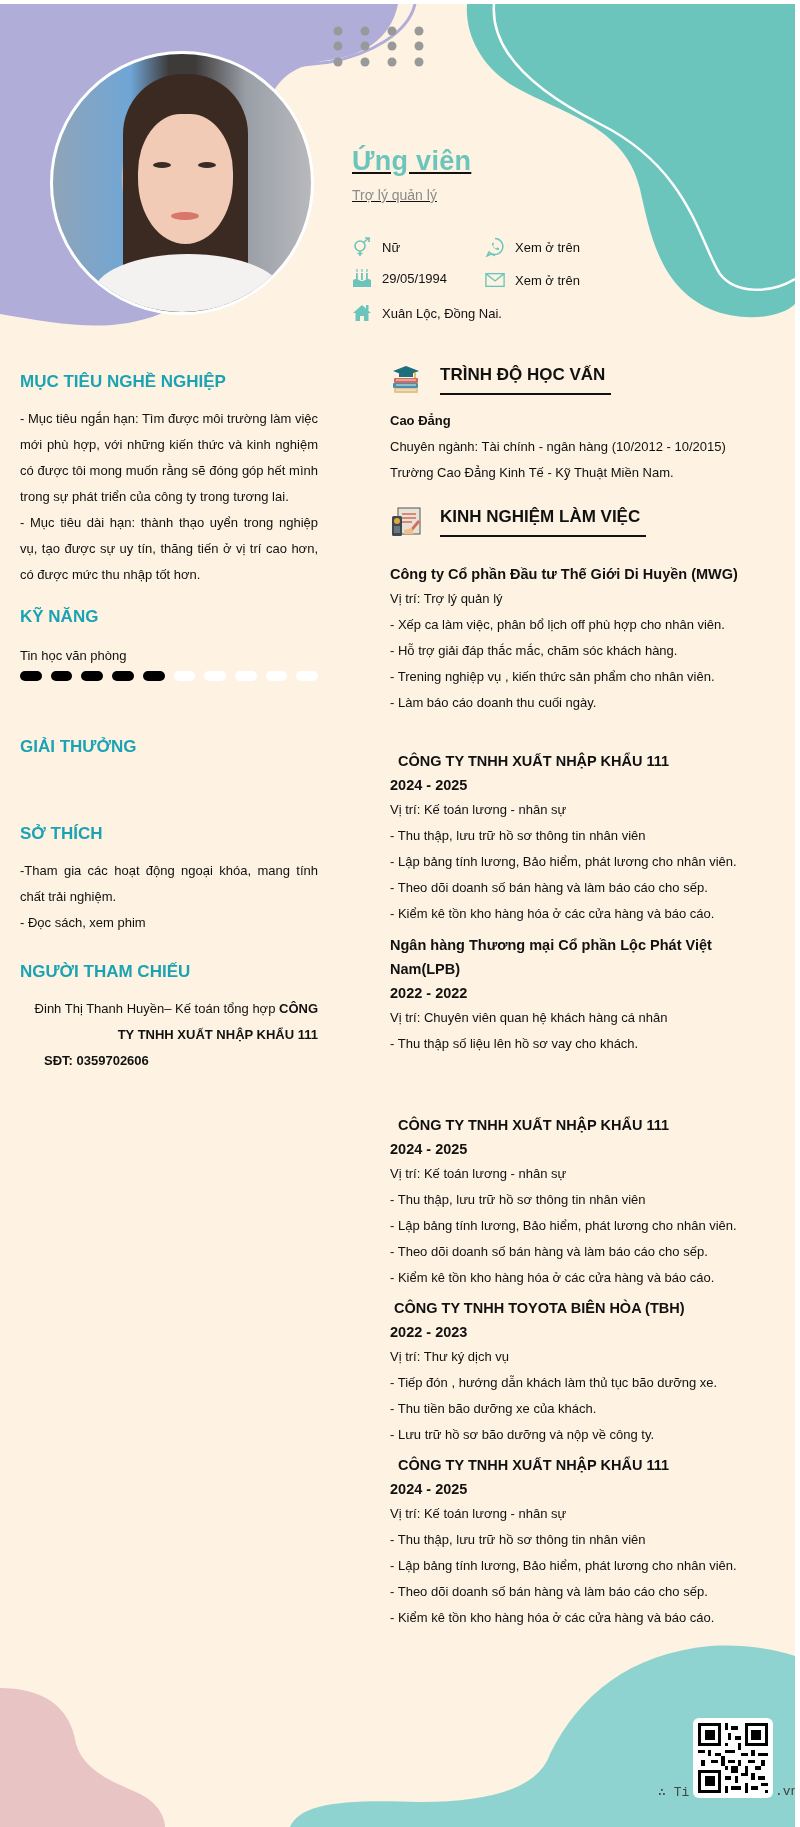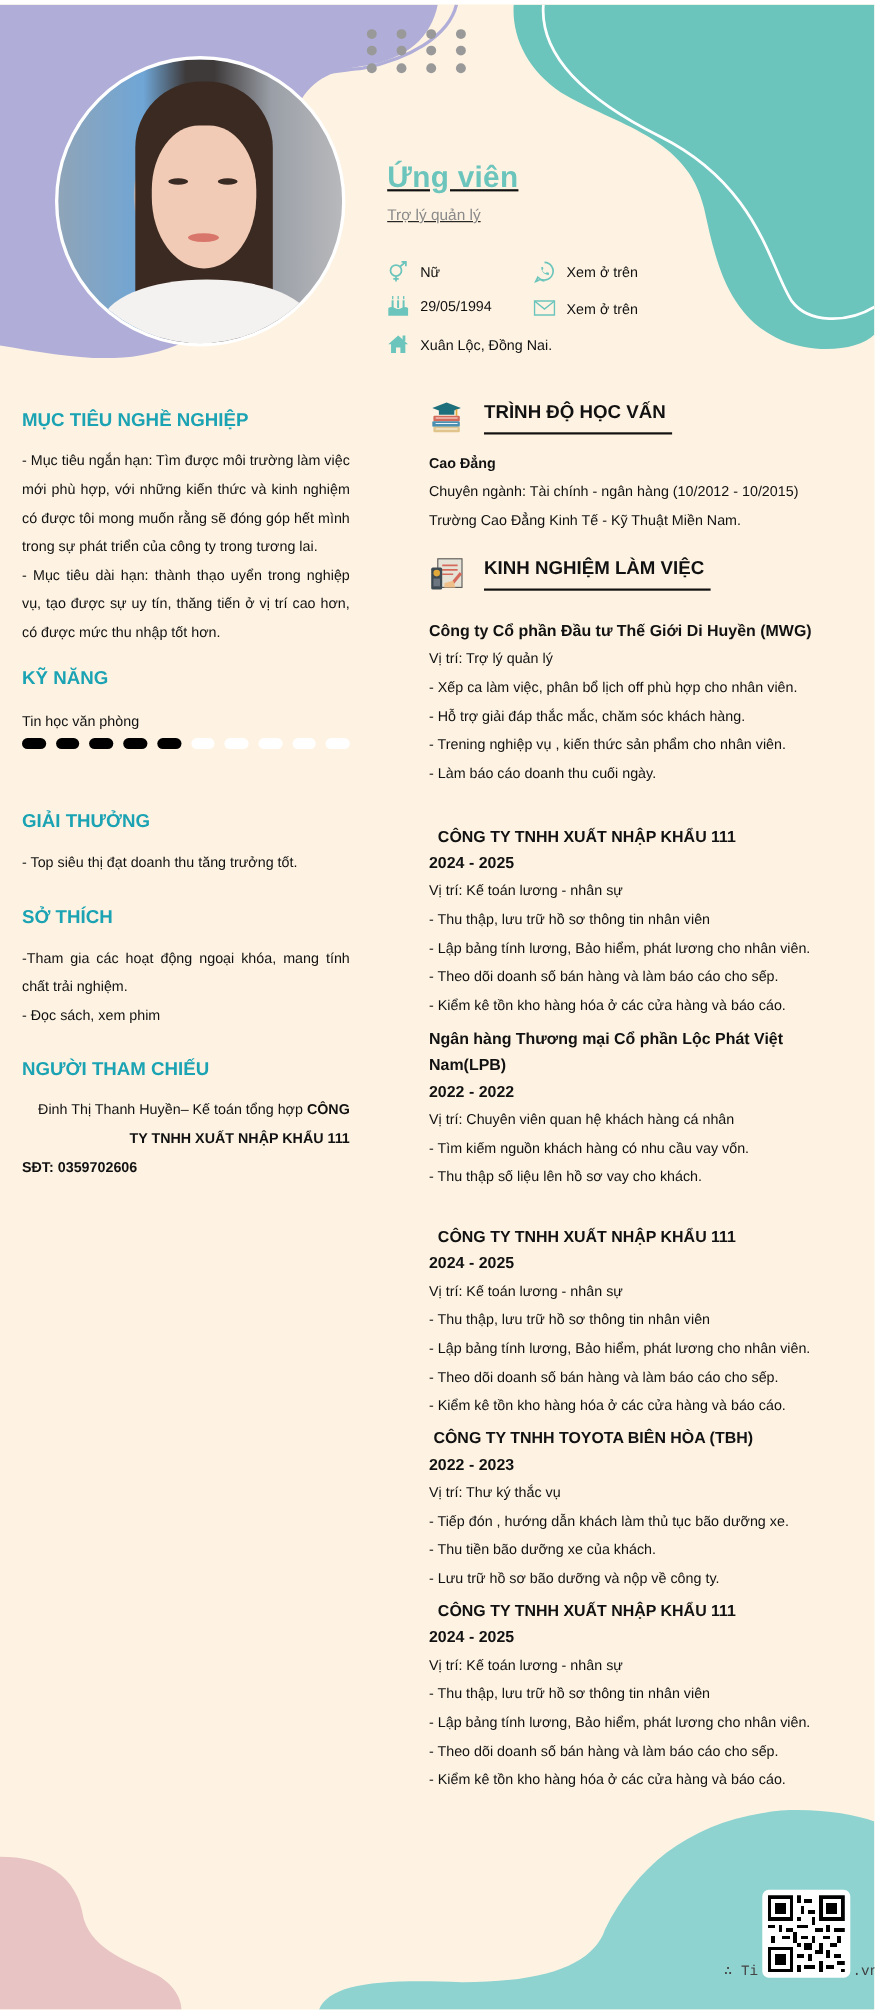--- a/index.html
+++ b/index.html
@@ -157,35 +157,34 @@
       <span class="pill off"></span>
       <span class="pill off"></span>
       <span class="pill off"></span>
       <span class="pill off"></span>
       <span class="pill off"></span>
     </div>
   </div>
 
   <div class="left-block" style="top:733px;">
     <div class="sec-title">GIẢI THƯỞNG</div>
-    <div class="para">- Top siêu thị đạt doanh thu tăng trưởng tốt.</div>
   </div>
 
   <div class="left-block" style="top:820px;">
     <div class="sec-title">SỞ THÍCH</div>
     <div class="para">-Tham gia các hoạt động ngoại khóa, mang tính chất trải nghiệm.</div>
     <div class="para">- Đọc sách, xem phim</div>
   </div>
 
   <div class="left-block" style="top:958px;">
     <div class="sec-title">NGƯỜI THAM CHIẾU</div>
     <div class="para" style="text-align:right;">
       <span>Đinh Thị Thanh Huyền– Kế toán tổng hợp </span><b>CÔNG TY TNHH XUẤT NHẬP KHẨU 111</b>
     </div>
-    <div class="para" style="font-weight:bold;">SĐT: 0359702606</div>
+    <div class="para" style="font-weight:bold;margin-left:24px;">SĐT: 0359702606</div>
   </div>
 
   <div class="col-right" style="top:360px;">
     <div class="rsec-head">
       <span class="img">
         <svg width="32" height="32" viewBox="0 0 32 32">
             <path d="M3 7 L16 2 L29 7 L16 12 Z" fill="#1d6f7c"></path>
             <path d="M9 9 L9 13 L23 13 L23 9" fill="#1d6f7c"></path>
             <path d="M25 8 L25 14" stroke="#e0a93a" stroke-width="1.5"></path>
             <rect x="4" y="14" width="24" height="5" rx="1" fill="#d66a5a"></rect>
@@ -236,38 +235,37 @@
     <div class="rline">- Thu thập, lưu trữ hồ sơ thông tin nhân viên</div>
     <div class="rline">- Lập bảng tính lương, Bảo hiểm, phát lương cho nhân viên.</div>
     <div class="rline">- Theo dõi doanh số bán hàng và làm báo cáo cho sếp.</div>
     <div class="rline">- Kiểm kê tồn kho hàng hóa ở các cửa hàng và báo cáo.</div>
   </div>
 
   <div class="col-right" style="top:929px; width:350px;">
     <div class="rbold">Ngân hàng Thương mại Cổ phần Lộc Phát Việt Nam(LPB)</div>
     <div class="rbold">2022 - 2022</div>
     <div class="rline">Vị trí: Chuyên viên quan hệ khách hàng cá nhân</div>
-    <div class="rline">- Tìm kiếm nguồn khách hàng có nhu cầu vay vốn.</div>
     <div class="rline">- Thu thập số liệu lên hồ sơ vay cho khách.</div>
   </div>
 
   <div class="col-right" style="top:1109px;">
     <div class="rbold" style="white-space:pre;">  CÔNG TY TNHH XUẤT NHẬP KHẨU 111</div>
     <div class="rbold">2024 - 2025</div>
     <div class="rline">Vị trí: Kế toán lương - nhân sự</div>
     <div class="rline">- Thu thập, lưu trữ hồ sơ thông tin nhân viên</div>
     <div class="rline">- Lập bảng tính lương, Bảo hiểm, phát lương cho nhân viên.</div>
     <div class="rline">- Theo dõi doanh số bán hàng và làm báo cáo cho sếp.</div>
     <div class="rline">- Kiểm kê tồn kho hàng hóa ở các cửa hàng và báo cáo.</div>
   </div>
 
   <div class="col-right" style="top:1292px;">
     <div class="rbold" style="white-space:pre;"> CÔNG TY TNHH TOYOTA BIÊN HÒA (TBH)</div>
     <div class="rbold">2022 - 2023</div>
-    <div class="rline">Vị trí: Thư ký thắc vụ</div>
+    <div class="rline">Vị trí: Thư ký dịch vụ</div>
     <div class="rline">- Tiếp đón , hướng dẫn khách làm thủ tục bão dưỡng xe.</div>
     <div class="rline">- Thu tiền bão dưỡng xe của khách.</div>
     <div class="rline">- Lưu trữ hồ sơ bão dưỡng và nộp về công ty.</div>
   </div>
 
   <div class="col-right" style="top:1449px;">
     <div class="rbold" style="white-space:pre;">  CÔNG TY TNHH XUẤT NHẬP KHẨU 111</div>
     <div class="rbold">2024 - 2025</div>
     <div class="rline">Vị trí: Kế toán lương - nhân sự</div>
     <div class="rline">- Thu thập, lưu trữ hồ sơ thông tin nhân viên</div>

